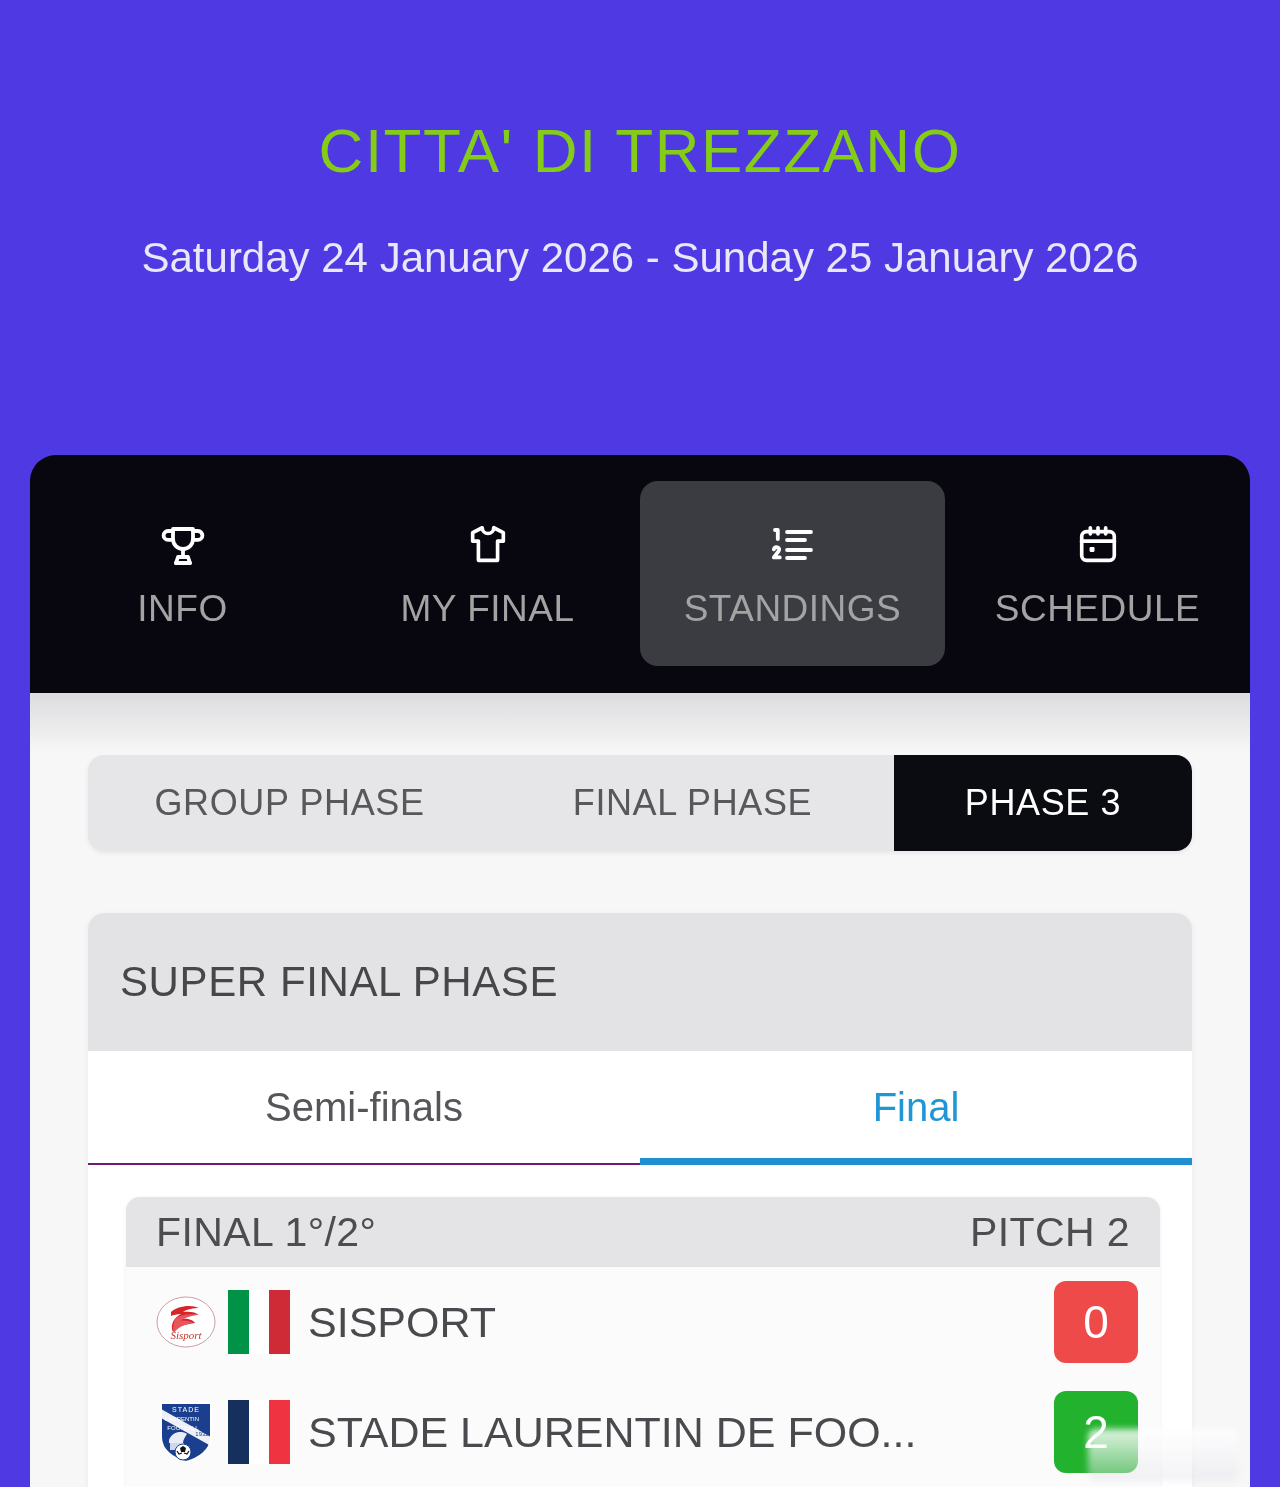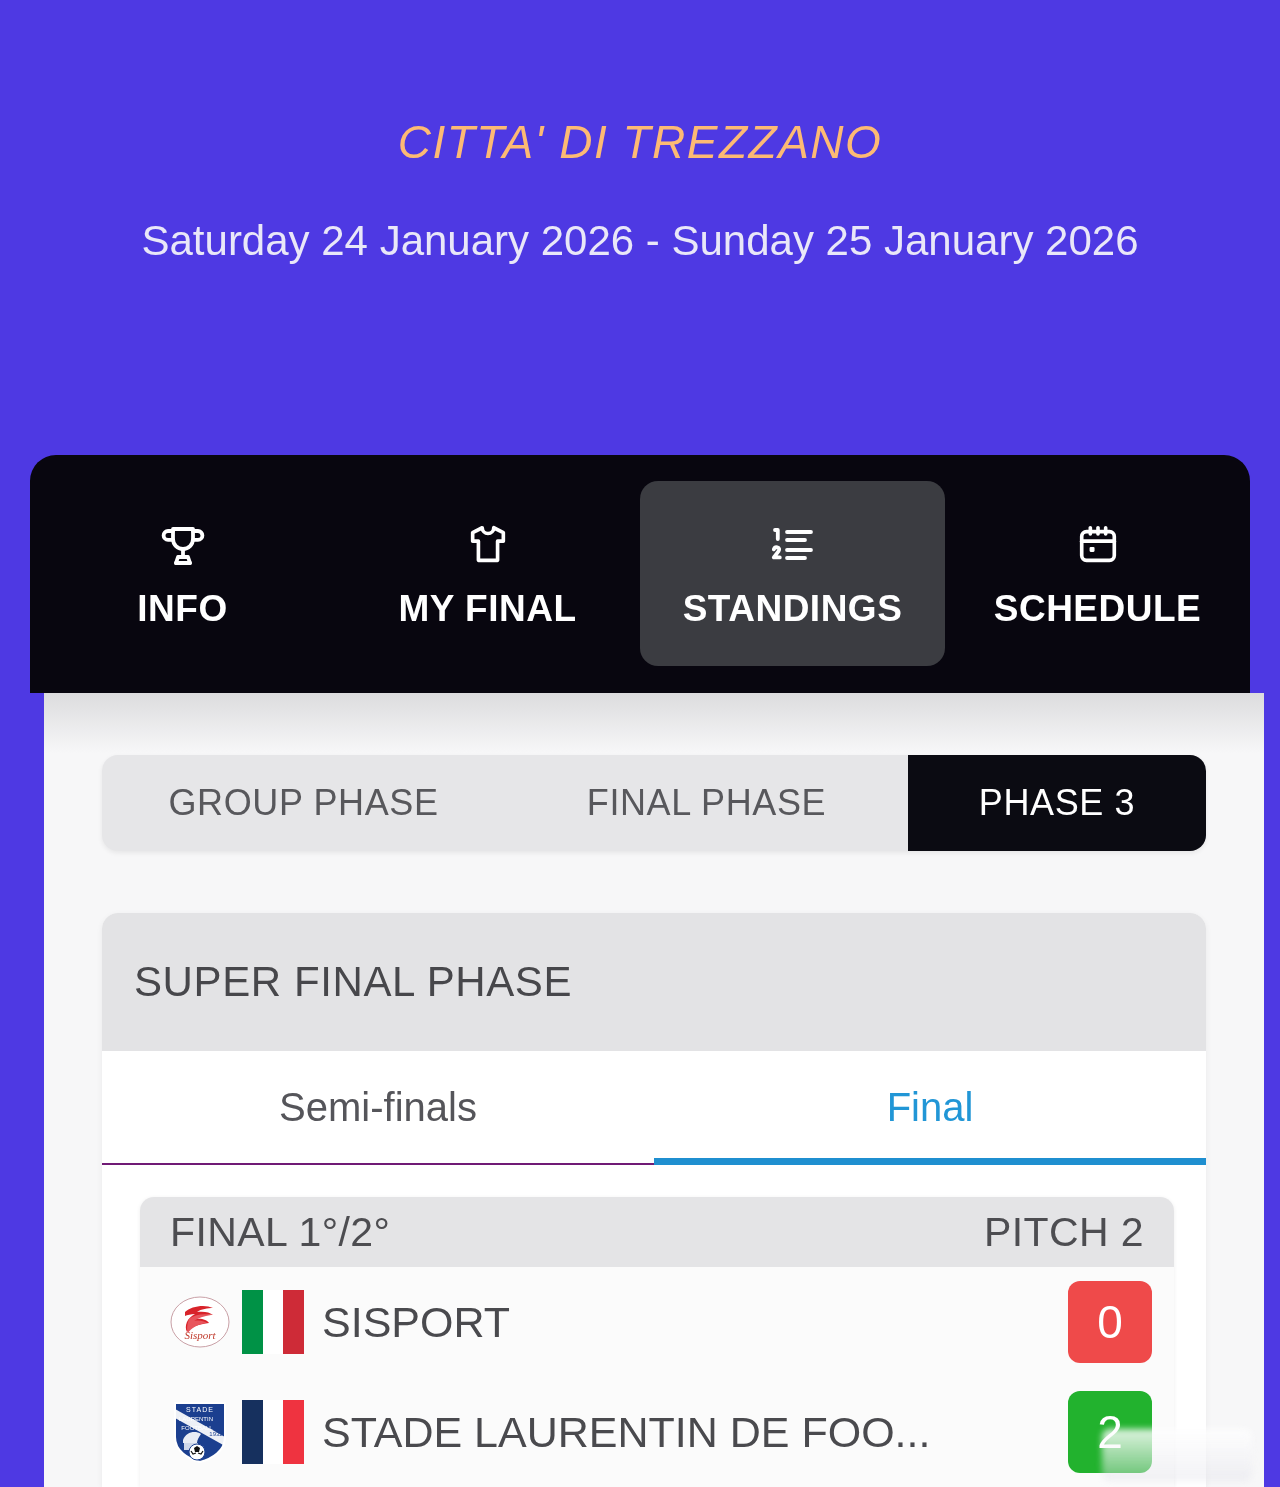--- a/index.html
+++ b/index.html
@@ -18,26 +18,25 @@
 
   
   .hero {
     width: 100%;
     padding-top: 118px;
     text-align: center;
     color: #ffffff;
   }
 
   .hero-title {
-    font-size: 46px;
+    font-size: 62px;
     font-weight: 500;
     letter-spacing: 1.5px;
     line-height: 1.05;
-    color: #fdba74;
-    font-style: italic;
+    color: #84cc16;
   }
 
   .hero-sub {
     margin-top: 34px;
     font-size: 42px;
     font-weight: 400;
     line-height: 1.95;
     color: #e9e7f8;
     padding: 0 95px;
   }
@@ -76,30 +75,30 @@
     height: 54px;
     display: flex;
     align-items: center;
     justify-content: center;
   }
 
   .nav-icon svg { display: block; }
 
   .nav-label {
     font-size: 37px;
-    font-weight: 700;
-    color: #ffffff;
+    font-weight: 400;
+    color: #a3a3a3;
     letter-spacing: 0.5px;
     white-space: nowrap;
   }
 
   
   .sheet {
     position: absolute;
-    left: 44px;
+    left: 30px;
     top: 693px;
     width: 1220px;
     height: 794px;
     background: #f7f7f8;
     overflow: hidden;
   }
 
   .sheet-topfade {
     position: absolute;
     left: 0; top: 0;

